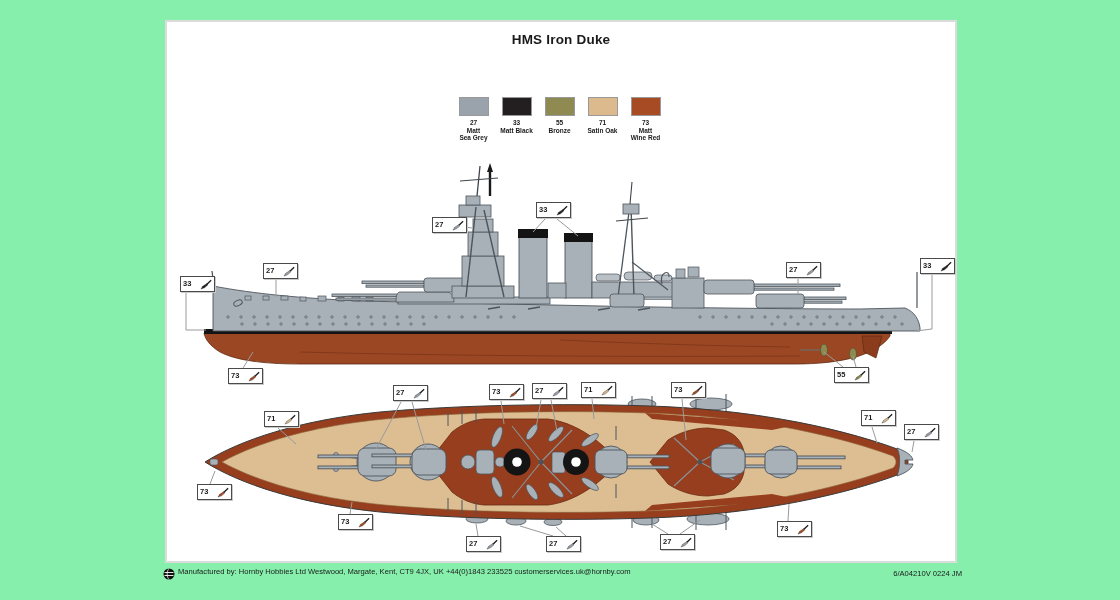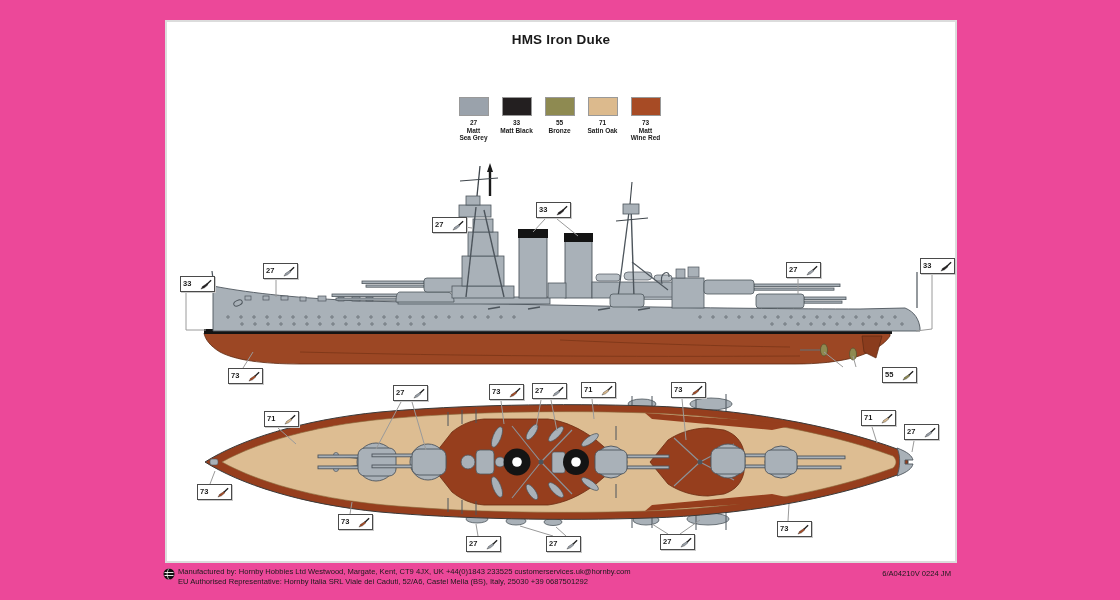--- a/index.html
+++ b/index.html
@@ -1,37 +1,37 @@
 <!DOCTYPE html>
 <html><head>
 <meta charset="utf-8">
 <style>
   html,body{margin:0;padding:0;background:#ffffff;}
-  #canvas{position:relative;width:1120px;height:600px;background:#ec4899;overflow:hidden;
+  #canvas{position:relative;width:1120px;height:600px;background:#86efac;overflow:hidden;
           font-family:"Liberation Sans",sans-serif;color:#1a1a1a;}
   #sheet{position:absolute;left:165px;top:20px;width:792px;height:543px;
          border:2px solid #dcdcdc;background:#ffffff;box-sizing:border-box;}
   .title-block{position:absolute;left:165px;top:33px;width:792px;text-align:center;line-height:14px;}
   .title-main{font-size:13.5px;font-weight:bold;letter-spacing:0.2px;}
   .title-sub{font-size:10.5px;font-weight:bold;color:#2a2a2a;}
   #legend-row{position:absolute;left:452px;top:97px;display:flex;}
   .swatch-item{width:43px;display:flex;flex-direction:column;align-items:center;}
   .swatch-chip{width:28px;height:17px;border:0.5px solid #999;}
   .swatch-label{margin-top:3px;font-size:6.5px;line-height:7.5px;font-weight:bold;
                 text-align:center;white-space:pre-line;}
   #drawing-layer{position:absolute;left:0;top:0;width:1120px;height:600px;}
   .callout{position:absolute;width:35px;height:16px;background:#ffffff;border:1px solid #4a4a4a;
            box-shadow:1px 1px 0 #c9c9c9;display:flex;align-items:center;justify-content:space-between;
            padding:0 2px;box-sizing:border-box;z-index:5;}
   .callout-num{font-size:7.5px;font-weight:bold;line-height:1;}
   .brush{display:block;}
   #footer{position:absolute;left:163px;top:566px;width:800px;font-size:7.6px;line-height:9.5px;}
   #footer-text{position:absolute;left:15px;top:1px;white-space:nowrap;}
   #footer-logo{position:absolute;left:0;top:2px;}
-  #sheet-code{position:absolute;right:169px;top:569px;font-size:7.6px;text-align:right;}
+  #sheet-code{position:absolute;right:158px;top:569px;font-size:7.6px;text-align:right;}
 </style>
 </head>
 <body>
 
 <div id="canvas">
   <div id="sheet"></div>
 
   <div class="title-block">
     <div class="title-main">HMS Iron Duke</div>
   </div>
@@ -437,21 +437,21 @@
           <path d="M7.6,5 L3,7.8 L1,11 L4.8,9.6 L8.6,6.4 Z" fill="#9aa2ab" stroke="#1a1a1a" stroke-width="0.4"></path>
         </svg>
       </div>
       <div class="callout" style="left: 920px; top: 258px;">
         <span class="callout-num">33</span>
         <svg class="brush" width="12" height="11" viewBox="0 0 13 12">
           <path d="M7,5.2 L11.6,0.9 L12.6,2 L8,6.2 Z" fill="#1a1a1a"></path>
           <path d="M7.6,5 L3,7.8 L1,11 L4.8,9.6 L8.6,6.4 Z" fill="#231f20" stroke="#1a1a1a" stroke-width="0.4"></path>
         </svg>
       </div>
-      <div class="callout" style="left: 834px; top: 367px; margin-left: 48px;">
+      <div class="callout" style="left: 834px; top: 367px;">
         <span class="callout-num">55</span>
         <svg class="brush" width="12" height="11" viewBox="0 0 13 12">
           <path d="M7,5.2 L11.6,0.9 L12.6,2 L8,6.2 Z" fill="#1a1a1a"></path>
           <path d="M7.6,5 L3,7.8 L1,11 L4.8,9.6 L8.6,6.4 Z" fill="#8e8a51" stroke="#1a1a1a" stroke-width="0.4"></path>
         </svg>
       </div>
       <div class="callout" style="left: 393px; top: 385px;">
         <span class="callout-num">27</span>
         <svg class="brush" width="12" height="11" viewBox="0 0 13 12">
           <path d="M7,5.2 L11.6,0.9 L12.6,2 L8,6.2 Z" fill="#1a1a1a"></path>
@@ -552,17 +552,16 @@
     </div>
 
   <div id="footer">
     <svg id="footer-logo" width="12" height="12" viewBox="0 0 12 12">
       <circle cx="6" cy="6" r="5.5" fill="#111111"></circle>
       <path d="M1.5,4.5 L10.5,4.5 M1.5,7.5 L10.5,7.5" stroke="#ffffff" stroke-width="0.9"></path>
       <path d="M6,0.5 C3.5,3.5 3.5,8.5 6,11.5" stroke="#ffffff" stroke-width="0.7" fill="none"></path>
     </svg>
     <div id="footer-text">
       <div>Manufactured by: Hornby Hobbies Ltd Westwood, Margate, Kent, CT9 4JX, UK +44(0)1843 233525 customerservices.uk@hornby.com</div>
-      <div>EU Authorised Representative: Hornby Italia SRL Viale dei Caduti, 52/A6, Castel Mella (BS), Italy, 25030 +39 0687501292</div>
     </div>
   </div>
   <div id="sheet-code">6/A04210V 0224 JM</div>
 </div>
 
 </body></html>

